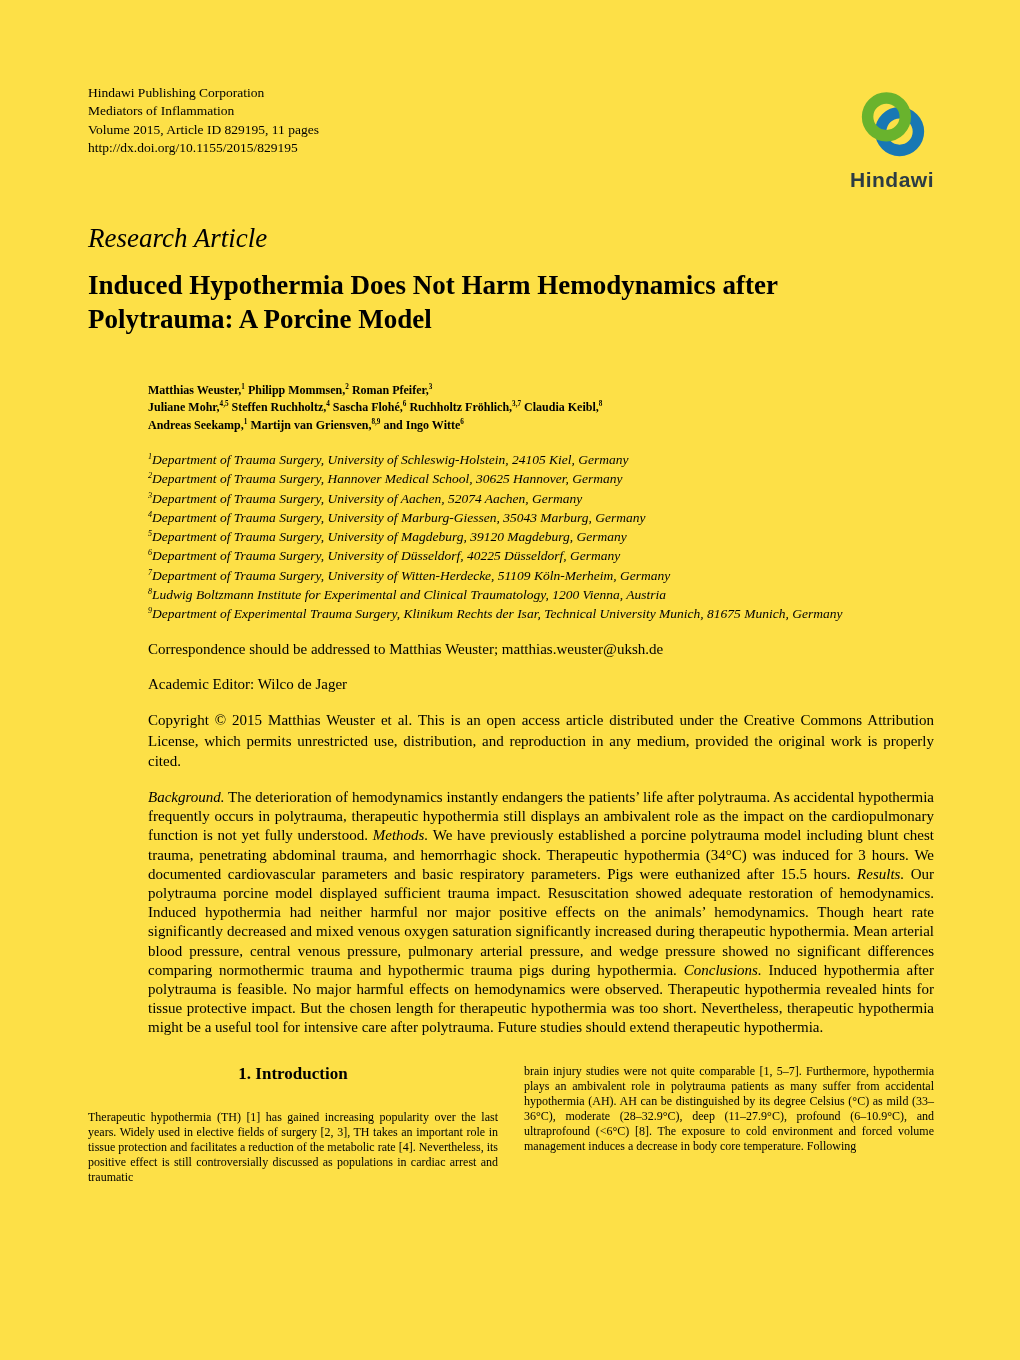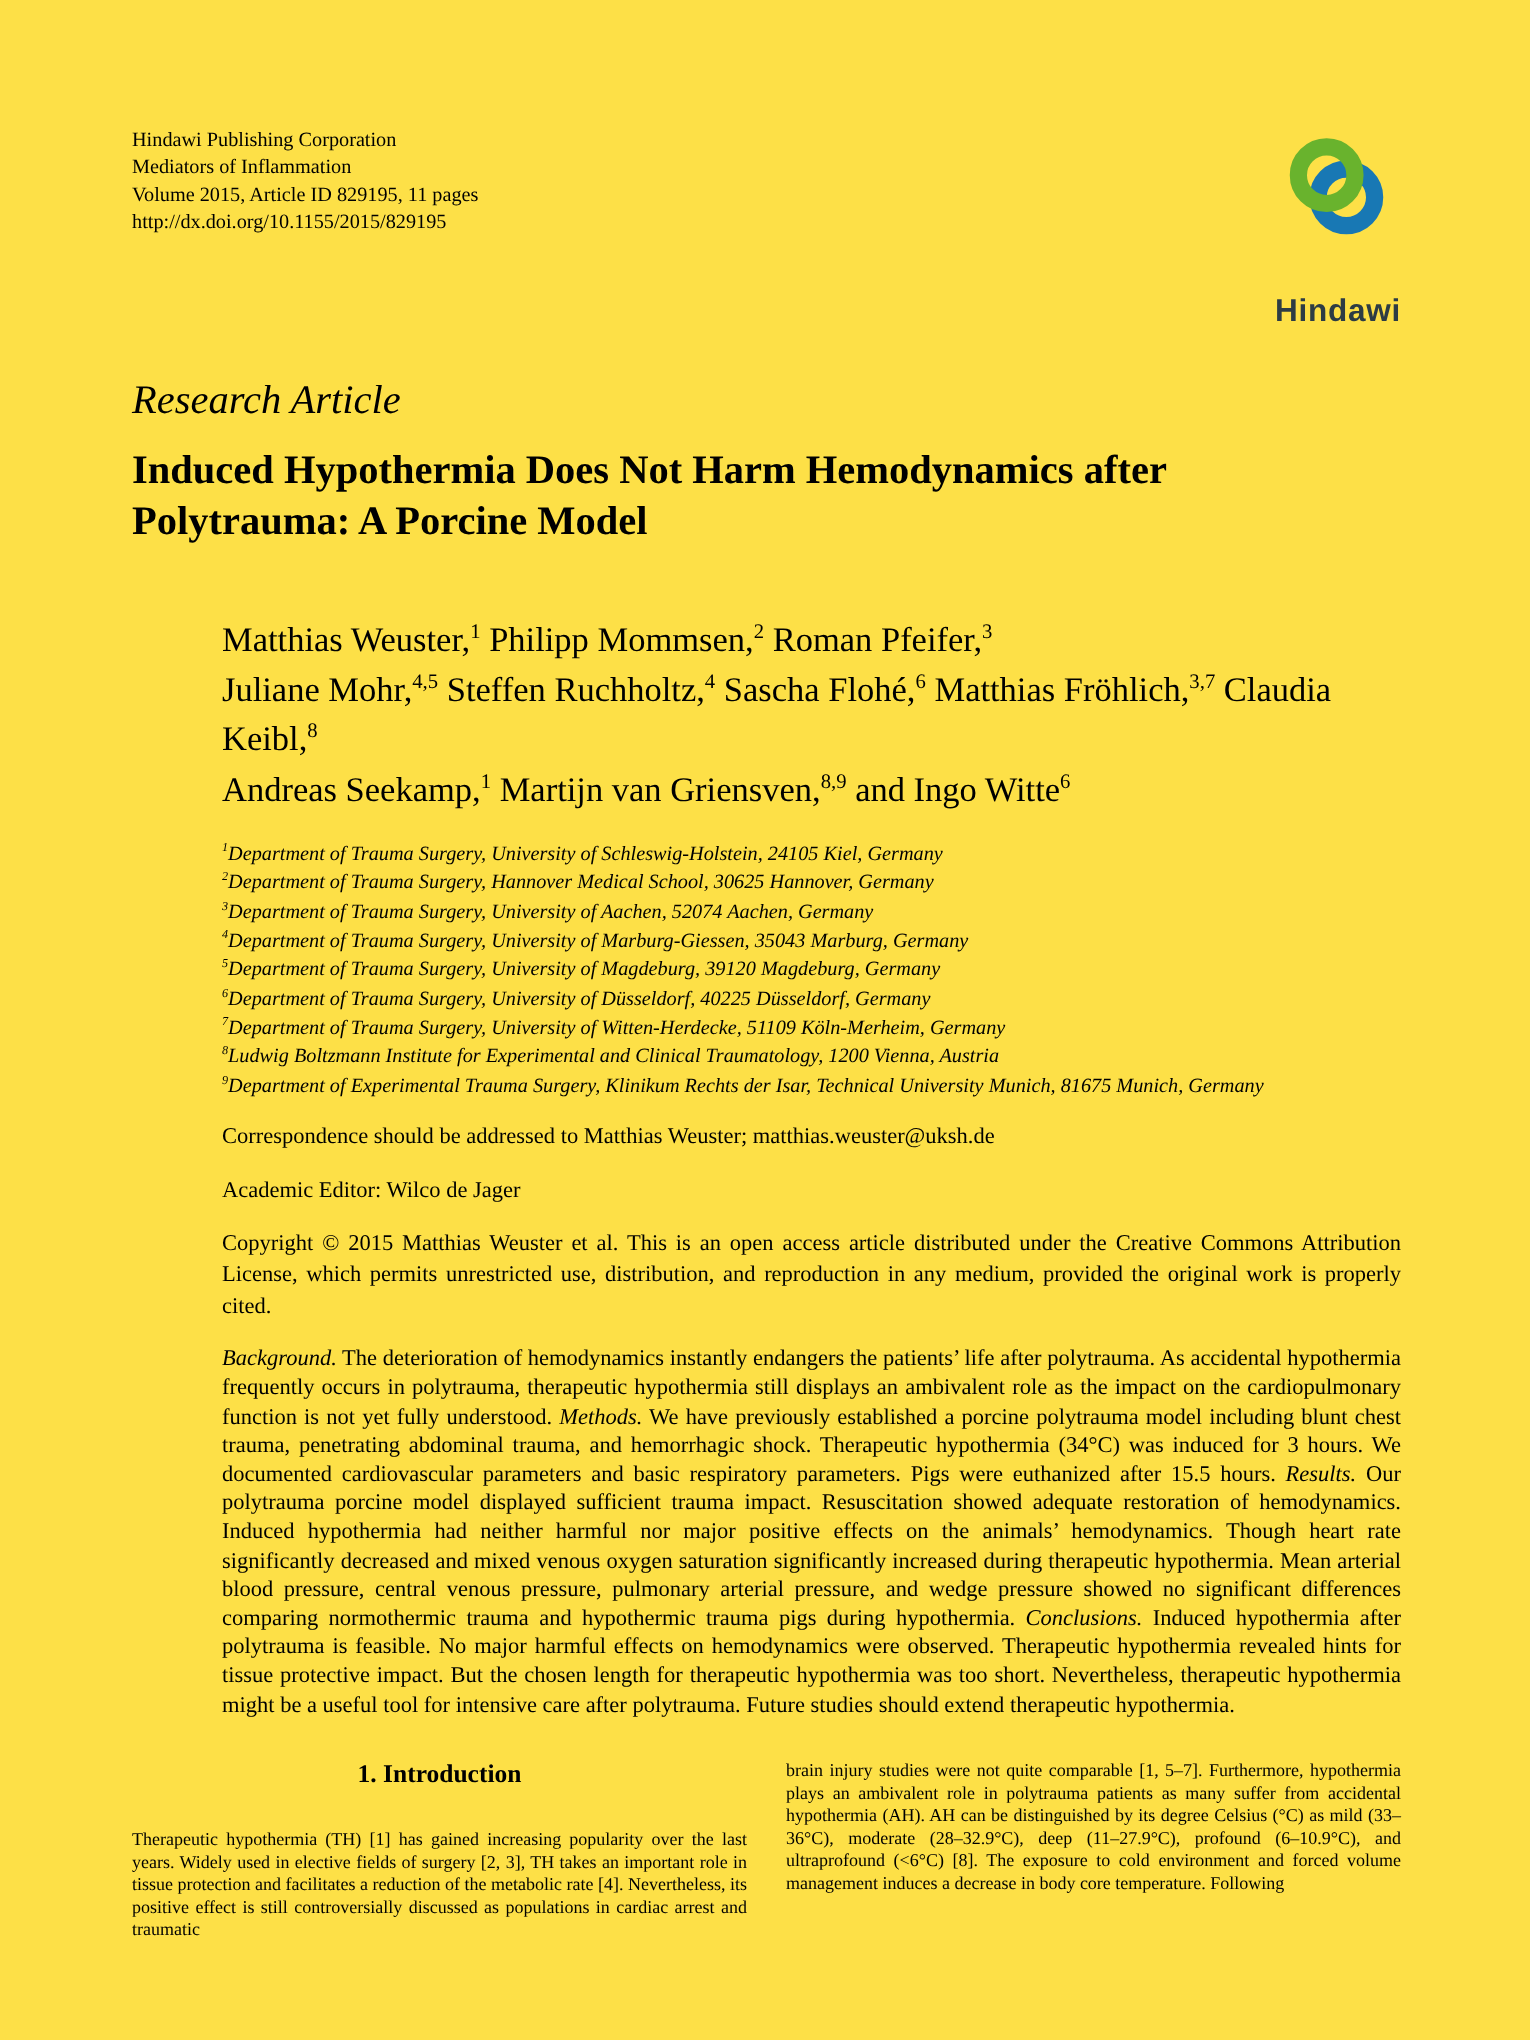--- a/index.html
+++ b/index.html
@@ -12,36 +12,36 @@
     overflow: hidden;
     font-family: "Liberation Serif", serif;
     color: #000000;
   }
   .content { padding: 84px 86px 0 88px; }
 
   
   .header-row { display: flex; justify-content: space-between; align-items: flex-start; }
   .pub-info { font-size: 13.5px; line-height: 1.36; }
   .pub-info div { white-space: nowrap; }
-  .logo-block { display: flex; flex-direction: column; align-items: flex-start; margin-top: 0; gap: 28px; }
+  .logo-block { display: flex; flex-direction: column; align-items: flex-end; margin-top: 0; }
   .logo-swirl { width: 82px; height: 82px; }
   .logo-word {
     font-family: "Liberation Sans", sans-serif;
     font-weight: 700;
     font-size: 21px;
     letter-spacing: 0.5px;
     margin-top: 2px;
   }
 
   
   .article-type { font-style: italic; font-size: 27px; line-height: 1.25; margin-top: 30px; }
   .article-title { font-weight: 700; font-size: 27px; line-height: 1.26; margin: 12px 0 0; max-width: 780px; }
 
   
-  .byline { margin: 46px 0 0 60px; font-weight: 400; font-size: 23px; line-height: 1.45; }
+  .byline { margin: 46px 0 0 60px; font-weight: 700; font-size: 12px; line-height: 1.45; }
   sup { font-size: 60%; line-height: 0; }
   .affiliations { margin: 16px 0 0 60px; font-style: italic; font-size: 13.5px; line-height: 1.43; }
 
   
   .meta-line { margin: 15px 0 0 60px; font-size: 15px; line-height: 1.38; }
   .copyright { margin: 15px 0 0 60px; font-size: 15px; line-height: 1.38; text-align: justify; font-family: Liberation Serif, serif; }
   .abstract  { margin: 16px 0 0 60px; font-size: 15px; line-height: 1.28; text-align: justify; font-family: Liberation Serif, serif; }
 
   
   .columns { display: flex; gap: 26px; margin-top: 26px; }
@@ -70,21 +70,21 @@
         </svg>
         <div class="logo-word" style="color: rgb(45, 60, 68);">Hindawi</div>
       </div>
     </div>
 
     <div class="article-type">Research Article</div>
     <h1 class="article-title">Induced Hypothermia Does Not Harm Hemodynamics after Polytrauma: A Porcine Model</h1>
 
     <div class="byline" id="authors">
         <div><span>Matthias Weuster,</span><sup>1</sup><span> Philipp Mommsen,</span><sup>2</sup><span> Roman Pfeifer,</span><sup>3</sup></div>
-        <div><span>Juliane Mohr,</span><sup>4,5</sup><span> Steffen Ruchholtz,</span><sup>4</sup><span> Sascha Flohé,</span><sup>6</sup><span> Matthias Fröhlich,</span><sup>3,7</sup><span> Claudia Keibl,</span><sup>8</sup></div>
+        <div><span>Juliane Mohr,</span><sup>4,5</sup><span> Steffen Ruchholtz,</span><sup>4</sup><span> Sascha Flohé,</span><sup>6</sup><span> Ruchholtz Fröhlich,</span><sup>3,7</sup><span> Claudia Keibl,</span><sup>8</sup></div>
         <div><span>Andreas Seekamp,</span><sup>1</sup><span> Martijn van Griensven,</span><sup>8,9</sup><span> and Ingo Witte</span><sup>6</sup></div>
       </div>
 
     <div class="affiliations" id="affiliations">
         <div><sup>1</sup><span>Department of Trauma Surgery, University of Schleswig-Holstein, 24105 Kiel, Germany</span></div>
         <div><sup>2</sup><span>Department of Trauma Surgery, Hannover Medical School, 30625 Hannover, Germany</span></div>
         <div><sup>3</sup><span>Department of Trauma Surgery, University of Aachen, 52074 Aachen, Germany</span></div>
         <div><sup>4</sup><span>Department of Trauma Surgery, University of Marburg-Giessen, 35043 Marburg, Germany</span></div>
         <div><sup>5</sup><span>Department of Trauma Surgery, University of Magdeburg, 39120 Magdeburg, Germany</span></div>
         <div><sup>6</sup><span>Department of Trauma Surgery, University of Düsseldorf, 40225 Düsseldorf, Germany</span></div>

